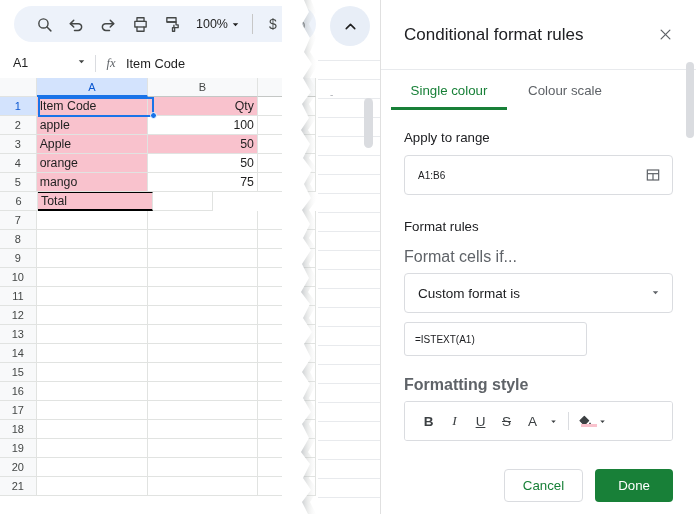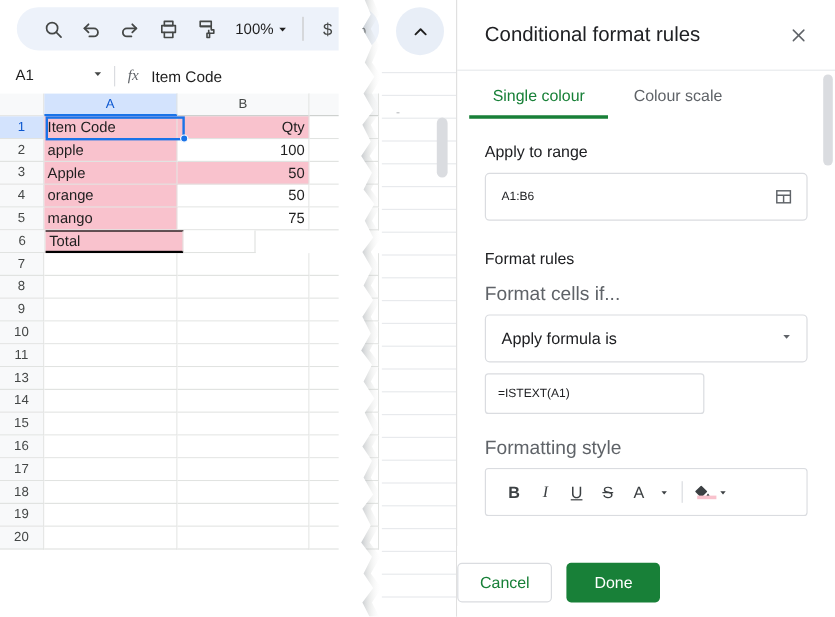--- a/index.html
+++ b/index.html
@@ -118,21 +118,21 @@
     position:absolute; left:364px; top:98px; width:9px; height:50px;
     background:#dadce0; border-radius:5px; cursor:pointer; z-index:6;
   }
 
   
   #panel {
     position:absolute; left:380px; top:0; width:316px; height:514px;
     background:#fff; border-left:1px solid #e0e0e0;
   }
   #panel-header {
-    height:59px; display:flex; align-items:center; padding:0 18px 0 23px;
+    height:70px; display:flex; align-items:center; padding:0 18px 0 23px;
     border-bottom:1px solid #e8eaed;
   }
   #panel-title { font-size:17px; color:#202124; flex:1; }
   #panel-close { width:26px; height:26px; display:flex; align-items:center;
                  justify-content:center; cursor:pointer; color:#5f6368; }
 
   #tabs { display:flex; height:40px; padding-left:10px; }
   .tab {
     height:40px; display:flex; align-items:center; justify-content:center;
     font-size:13.3px; color:#5f6368; cursor:pointer; padding:0 14px; min-width:116px;
@@ -156,41 +156,41 @@
     height:40px; border:1px solid #dadce0; border-radius:4px;
     display:flex; align-items:center; padding:0 11px 0 13px; cursor:pointer;
   }
   #cond-val { font-size:13.5px; color:#202124; flex:1; }
   #formula-box {
     margin-top:9px; height:34px; width:183px; border:1px solid #dadce0; border-radius:3px;
     display:flex; align-items:center; padding:0 10px; cursor:text;
   }
   #formula-text { font-size:10px; color:#202124; }
 
-  #fs-label { margin-top:20px; }
+  #fs-label { margin-top:20px;font-weight:bold; }
   #style-card { border:1px solid #dadce0; border-radius:3px; overflow:hidden; }
   #style-preview {
     height:37px; background:#f9c2cd; display:flex; align-items:center; padding-left:13px;
   }
   #style-preview-text { font-size:13.2px; color:#202124; }
   #style-tools {
     height:38px; display:flex; align-items:center; padding-left:12px; gap:3px; background:#fff;
   }
   .st-btn {
     width:23px; height:26px; display:flex; align-items:center; justify-content:center;
     font-size:13.5px; color:#3c4043; cursor:pointer; border-radius:3px;
   }
   .st-caret { color:#3c4043; cursor:pointer; display:flex; align-items:center; padding:0 2px;}
   .st-sep { width:1px; height:18px; background:#dadce0; margin:0 5px; }
   #fill-wrap { position:relative; display:flex; align-items:center; cursor:pointer; }
   #fill-underline { position:absolute; left:4px; bottom:2px; width:16px; height:3px; background:#f9c2cd; }
 
   #panel-actions {
     position:absolute; left:0; bottom:0; width:316px; height:59px;
-    display:flex; align-items:center; justify-content:flex-start;
+    display:flex; align-items:center; justify-content:flex-end;
     padding-right:24px; gap:12px; background:#fff; border-top:1px solid #fff;
   }
   #cancel-btn {
     height:33px; padding:0 18px; border:1px solid #dadce0; border-radius:4px;
     background:#fff; color:#188038; font-size:13.3px; cursor:pointer;
     font-family:"Liberation Sans", sans-serif; display:flex; align-items:center;
   }
   #done-btn {
     height:33px; padding:0 23px; border:none; border-radius:4px;
     background:#188038; color:#fff; font-size:13.3px; cursor:pointer;
@@ -333,20 +333,26 @@
             <div class="cell colB right"></div>
             <div class="cell colC"></div>
           </div>
           <div class="grid-row">
             <div class="rowhead">11</div>
             <div class="cell colA"></div>
             <div class="cell colB right"></div>
             <div class="cell colC"></div>
           </div>
           <div class="grid-row">
+            <div class="rowhead">12</div>
+            <div class="cell colA"></div>
+            <div class="cell colB right"></div>
+            <div class="cell colC"></div>
+          </div>
+          <div class="grid-row">
             <div class="rowhead">13</div>
             <div class="cell colA"></div>
             <div class="cell colB right"></div>
             <div class="cell colC"></div>
           </div>
           <div class="grid-row">
             <div class="rowhead">14</div>
             <div class="cell colA"></div>
             <div class="cell colB right"></div>
             <div class="cell colC"></div>
@@ -376,20 +382,26 @@
             <div class="cell colC"></div>
           </div>
           <div class="grid-row">
             <div class="rowhead">19</div>
             <div class="cell colA"></div>
             <div class="cell colB right"></div>
             <div class="cell colC"></div>
           </div>
           <div class="grid-row">
             <div class="rowhead">20</div>
+            <div class="cell colA"></div>
+            <div class="cell colB right"></div>
+            <div class="cell colC"></div>
+          </div>
+          <div class="grid-row">
+            <div class="rowhead">21</div>
             <div class="cell colA"></div>
             <div class="cell colB right"></div>
             <div class="cell colC"></div>
           </div>
         </div>
       <div id="active-cell"></div>
       <div id="active-handle"></div>
     </div>
   </div>
 
@@ -480,21 +492,21 @@
             <rect x="3.5" y="4.5" width="17" height="15"></rect>
               <line x1="3.5" y1="10" x2="20.5" y2="10"></line>
             <line x1="12" y1="10" x2="12" y2="19.5"></line>
             </svg>
         </span>
       </div>
 
       <div class="sec-label" id="fr-label">Format rules</div>
       <div class="sub-label" id="cond-label">Format cells if...</div>
       <div id="cond-select">
-        <span id="cond-val">Apply formula is</span>
+        <span id="cond-val">Custom format is</span>
         <span>
           <svg width="11" height="11" viewBox="0 0 24 24">
               <path d="M6 9l6 7 6-7z" fill="#5f6368"></path>
             </svg>
         </span>
       </div>
 
       <div id="formula-box">
         <span id="formula-text">=ISTEXT(A1)</span>
       </div>

